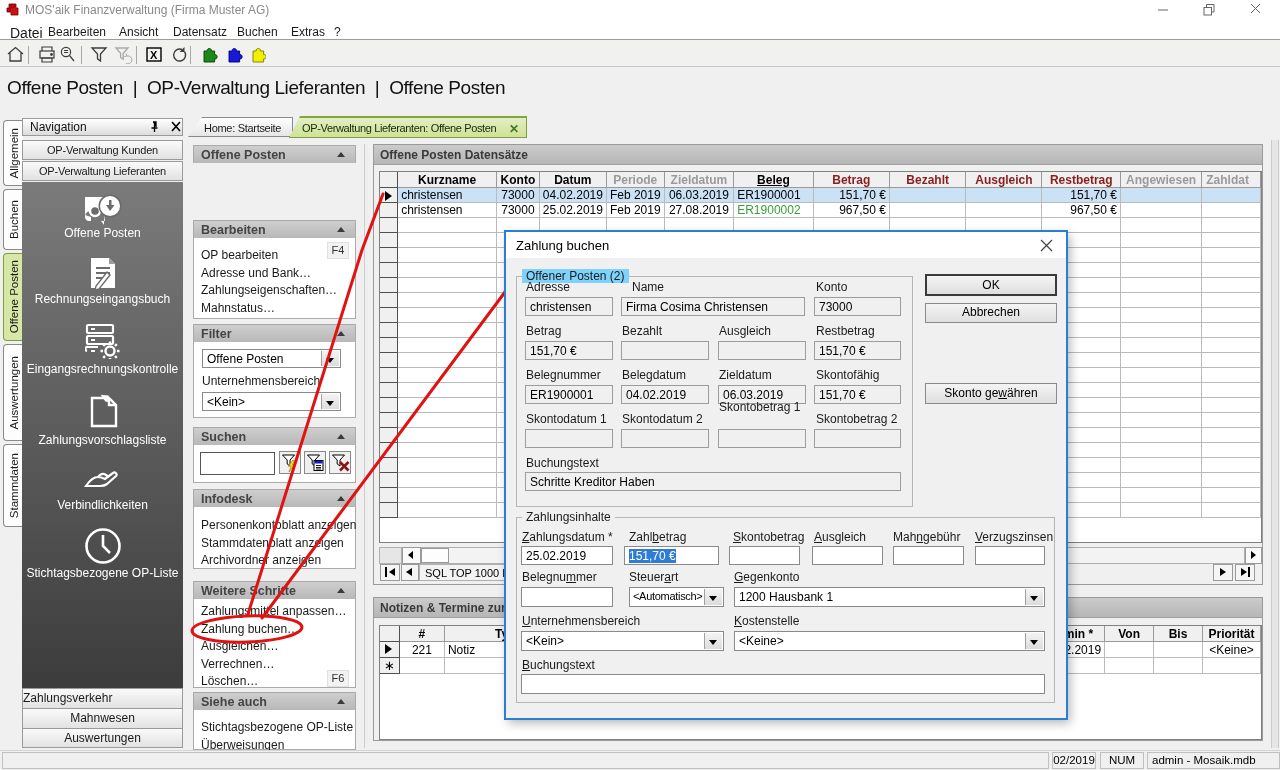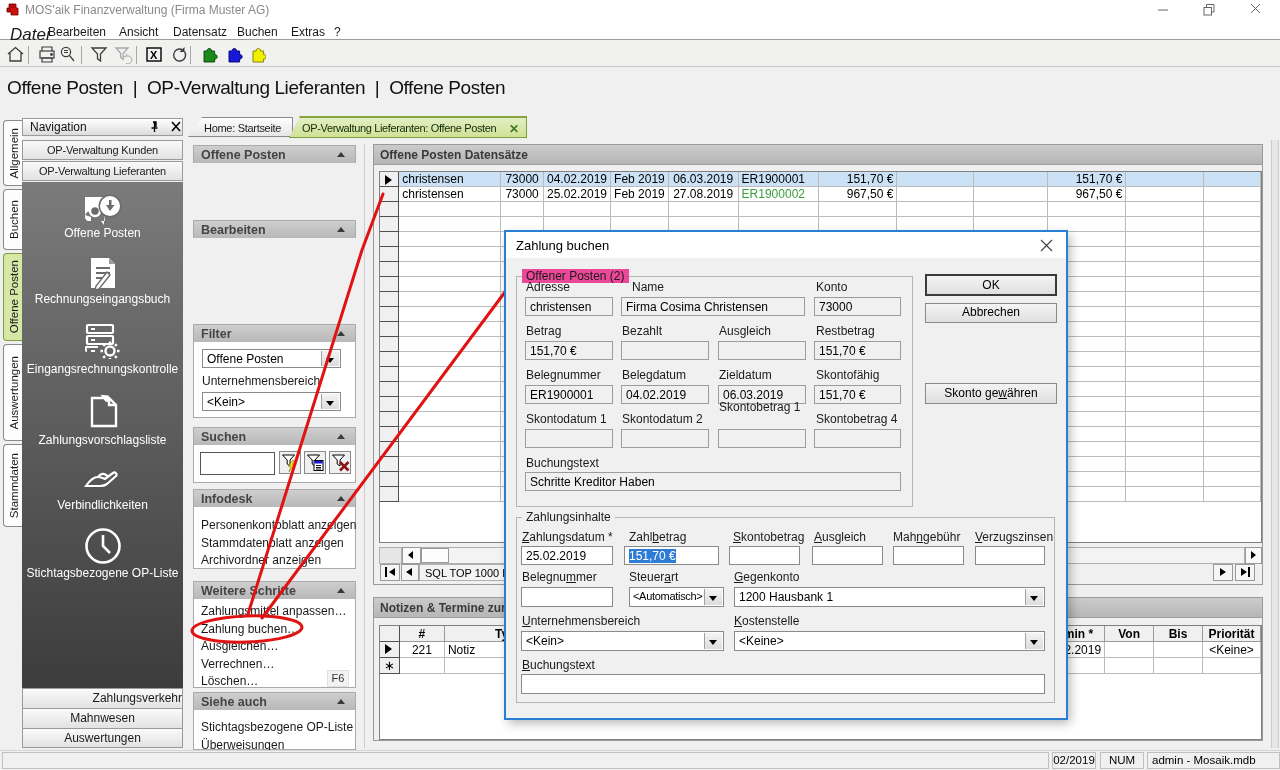--- a/index.html
+++ b/index.html
@@ -37,21 +37,21 @@
   </svg>
 <div class="abs" style="left:25px;top:3px;font-size:12px;color:#8a8a8a;">MOS'aik Finanzverwaltung (Firma Muster AG)</div>
 <svg class="abs" style="left:1155px;top:2px;" width="115" height="14" viewBox="0 0 115 14" fill="none" stroke="#666" stroke-width="1">
     <path d="M3 8h10"></path>
     <path d="M51.5 5.5v-3h7.5v7.5h-3" fill="none"></path>
     <rect x="49" y="5.5" width="7.5" height="7.5" fill="#fff"></rect>
     <path d="M96 2l9 9M105 2l-9 9"></path>
   </svg>
 
 <div class="abs" style="left:0;top:18px;width:1280px;height:22px;background:#fff;border-bottom:1px solid #9d9d9d;box-sizing:border-box;"></div>
-<div class="abs" style="left:10px;top:25px;font-size:17px;color:#1a1a1a;font-style:italic;">Datei</div>
+<div class="abs" style="left:10px;top:25px;font-size:14px;color:#1a1a1a;">Datei</div>
 <div class="abs" style="left:48px;top:25px;font-size:12px;color:#1a1a1a;">Bearbeiten</div>
 <div class="abs" style="left:119px;top:25px;font-size:12px;color:#1a1a1a;">Ansicht</div>
 <div class="abs" style="left:173px;top:25px;font-size:12px;color:#1a1a1a;">Datensatz</div>
 <div class="abs" style="left:237px;top:25px;font-size:12px;color:#1a1a1a;">Buchen</div>
 <div class="abs" style="left:291px;top:25px;font-size:12px;color:#1a1a1a;">Extras</div>
 <div class="abs" style="left:334px;top:25px;font-size:12px;color:#1a1a1a;">?</div>
 
 <div class="abs" style="left:0;top:40px;width:1280px;height:27px;background:#f1f1f0;border-bottom:1px solid #c6c6c6;box-sizing:border-box;"></div>
 <div id="toolbar-icons"></div>
 
@@ -117,21 +117,21 @@
     <g stroke="#000" stroke-width="1.3" fill="none">
       <path d="M4.5 1v6M1.5 7h6M4.5 7v4" transform="rotate(0 4 6)"></path>
       <path d="M3 1h3v5" fill="#000"></path>
       <path d="M22 1l8 9M30 1l-8 9" stroke-width="1.6"></path>
     </g>
   </svg>
 <div class="navbtn" style="top:140px;">OP-Verwaltung Kunden</div>
 <div class="navbtn" style="top:161px;">OP-Verwaltung Lieferanten</div>
 <div class="abs" style="left:22px;top:182px;width:161px;height:506px;background:linear-gradient(#7b7b7b,#3c3c3c);"></div>
 <div class="abs" style="left:22px;top:688px;width:161px;height:60px;">
-  <div style="height:20px;background:linear-gradient(#fafafa,#e2e2e2);border:1px solid #9a9a9a;border-bottom:none;box-sizing:border-box;text-align:right;font-size:12px;line-height:19px;color:#1a1a1a;">Zahlungsverkehr</div>
+  <div style="height:20px;background:linear-gradient(#fafafa,#e2e2e2);border:1px solid #9a9a9a;border-bottom:none;box-sizing:border-box;text-align:left;font-size:12px;line-height:19px;color:#1a1a1a;">Zahlungsverkehr</div>
   <div style="height:20px;background:linear-gradient(#fafafa,#e2e2e2);border:1px solid #9a9a9a;border-bottom:none;box-sizing:border-box;text-align:center;font-size:12px;line-height:19px;color:#1a1a1a;">Mahnwesen</div>
   <div style="height:20px;background:linear-gradient(#fafafa,#e2e2e2);border:1px solid #9a9a9a;box-sizing:border-box;text-align:center;font-size:12px;line-height:19px;color:#1a1a1a;">Auswertungen</div>
 </div>
 
 <svg class="abs" style="left:83px;top:193px;" width="40" height="32" viewBox="0 0 40 32">
  <path d="M2 4h20v20c0-4-3-6-6-6h-8c-3 0-6 2-6 6z" fill="#fff"></path>
  <path d="M2 22v2c0 2 1.5 4 4 4h2v-4M22 22v6h-4l3 4v-4" fill="#fff"></path>
  <circle cx="12" cy="18" r="5" fill="#6b6b6b" stroke="#fff" stroke-width="2.5"></circle>
  <circle cx="27" cy="13" r="11.5" fill="#6b6b6b"></circle>
     <circle cx="27" cy="13" r="10" fill="#fff"></circle>
@@ -175,20 +175,26 @@
  <circle cx="19" cy="19" r="16.5" fill="none" stroke="#fff" stroke-width="2.6"></circle>
  <path d="M19 8v11l7 7" fill="none" stroke="#fff" stroke-width="2.6"></path>
 </svg>
 <div class="darkitem" style="top:566px;">Stichtagsbezogene OP-Liste</div>
 
 <div class="sect" style="top:145px;">
  <div class="sect-h">Offene Posten<span class="arr"></span></div>
 </div>
 <div class="sect" style="top:220px;">
  <div class="sect-h">Bearbeiten<span class="arr"></span></div>
+ <div class="sect-b" style="height:81px;padding-top:9px;">
+  <div class="it">OP bearbeiten<span class="fkey" style="top:4px;">F4</span></div>
+  <div class="it">Adresse und Bank…</div>
+  <div class="it">Zahlungseigenschaften…</div>
+  <div class="it">Mahnstatus…</div>
+ </div>
 </div>
 <div class="sect" style="top:324px;">
  <div class="sect-h">Filter<span class="arr"></span></div>
  <div class="sect-b" style="height:76px;padding:0;">
   <div class="dlg-inw combo" style="left:8px;top:7px;width:139px;height:19px;">Offene Posten<span class="cbtn"></span></div>
   <div class="abs" style="left:8px;top:32px;font-size:12px;">Unternehmensbereich</div>
   <div class="dlg-inw combo" style="left:8px;top:50px;width:139px;height:19px;">&lt;Kein&gt;<span class="cbtn"></span></div>
  </div>
 </div>
 <div class="sect" style="top:427px;">
@@ -259,20 +265,35 @@
         <col style="width:81px;">
         <col style="width:80px;">
         <col style="width:81px;">
         <col style="width:78px;">
         <col style="width:80px;">
         <col style="width:82px;">
         <col style="width:60px;">
       </colgroup>
       <tbody>
         <tr>
+          <th style=""></th>
+          <th style="">Kurzname</th>
+          <th style="">Konto</th>
+          <th style="">Datum</th>
+          <th style="color:#9a9a9a;">Periode</th>
+          <th style="color:#9a9a9a;">Zieldatum</th>
+          <th style="text-decoration:underline;">Beleg</th>
+          <th style="color:#8b1c1c;">Betrag</th>
+          <th style="color:#8b1c1c;">Bezahlt</th>
+          <th style="color:#8b1c1c;">Ausgleich</th>
+          <th style="color:#8b1c1c;">Restbetrag</th>
+          <th style="color:#9a9a9a;">Angewiesen</th>
+          <th style="color:#9a9a9a;text-align:left;padding-left:4px;">Zahldat</th>
+        </tr>
+        <tr>
           <td style="text-align:center;background:#f0f0f0;position:relative;">
             <div class="selarr"></div>
           </td>
           <td style="background:#cbe2f6;">christensen</td>
           <td style="text-align:center;background:#cbe2f6;">73000</td>
           <td style="text-align:center;background:#cbe2f6;">04.02.2019</td>
           <td style="text-align:center;background:#cbe2f6;">Feb 2019</td>
           <td style="text-align:center;background:#cbe2f6;">06.03.2019</td>
           <td style="background:#cbe2f6;">ER1900001</td>
           <td style="text-align:right;background:#cbe2f6;">151,70 €</td>
@@ -692,21 +713,21 @@
  <ellipse cx="247" cy="629" rx="55" ry="13" fill="none" stroke="#e01212" stroke-width="3" transform="rotate(-2 247 629)"></ellipse>
 </svg>
 
 <div class="abs" style="left:505px;top:231px;width:562px;height:488px;background:#f0f0f0;border:1px solid #2a7fd4;outline:1px solid #2a7fd4;box-sizing:border-box;box-shadow:3px 4px 10px rgba(0,0,0,0.3);"></div>
 <div class="abs" style="left:506px;top:232px;width:560px;height:26px;background:#fff;"></div>
 <div class="abs" style="left:516px;top:238px;font-size:13px;color:#000;">Zahlung buchen</div>
 <svg class="abs" style="left:1040px;top:239px;" width="13" height="13" viewBox="0 0 13 13">
     <path d="M1 1l11 11M12 1L1 12" stroke="#444" stroke-width="1.2"></path>
   </svg>
 <div class="abs" style="left:516px;top:276px;width:397px;height:231px;border:1px solid #b5b5b5;box-sizing:border-box;"></div>
-<div class="abs" style="left:522px;top:269px;background:#ec4899;padding:0 4px;font-size:12px;color:#1a1a1a;">Offener Posten (2)</div>
+<div class="abs" style="left:522px;top:269px;background:#7dd3fc;padding:0 4px;font-size:12px;color:#1a1a1a;">Offener Posten (2)</div>
 <div class="dlg-lbl" style="left:526px;top:280px;">Adresse</div>
 <div class="dlg-lbl" style="left:632px;top:280px;">Name</div>
 <div class="dlg-lbl" style="left:816px;top:280px;">Konto</div>
 <div class="dlg-in" style="left:525px;top:297px;width:88px;height:19px;">christensen</div>
 <div class="dlg-in" style="left:621px;top:297px;width:184px;height:19px;">Firma Cosima Christensen</div>
 <div class="dlg-in" style="left:814px;top:297px;width:87px;height:19px;">73000</div>
 <div class="dlg-lbl" style="left:526px;top:324px;">Betrag</div>
 <div class="dlg-lbl" style="left:622px;top:324px;">Bezahlt</div>
 <div class="dlg-lbl" style="left:719px;top:324px;">Ausgleich</div>
 <div class="dlg-lbl" style="left:816px;top:324px;">Restbetrag</div>
@@ -718,21 +739,21 @@
 <div class="dlg-lbl" style="left:622px;top:368px;">Belegdatum</div>
 <div class="dlg-lbl" style="left:719px;top:368px;">Zieldatum</div>
 <div class="dlg-lbl" style="left:816px;top:368px;">Skontofähig</div>
 <div class="dlg-in" style="left:525px;top:385px;width:88px;height:19px;">ER1900001</div>
 <div class="dlg-in" style="left:621px;top:385px;width:88px;height:19px;">04.02.2019</div>
 <div class="dlg-in" style="left:718px;top:385px;width:88px;height:19px;">06.03.2019</div>
 <div class="dlg-in" style="left:814px;top:385px;width:87px;height:19px;">151,70 €</div>
 <div class="dlg-lbl" style="left:526px;top:412px;">Skontodatum 1</div>
 <div class="dlg-lbl" style="left:622px;top:412px;">Skontodatum 2</div>
 <div class="dlg-lbl" style="left:719px;top:400px;">Skontobetrag 1</div>
-<div class="dlg-lbl" style="left:816px;top:412px;">Skontobetrag 4</div>
+<div class="dlg-lbl" style="left:816px;top:412px;">Skontobetrag 2</div>
 <div class="dlg-in" style="left:525px;top:429px;width:88px;height:19px;"></div>
 <div class="dlg-in" style="left:621px;top:429px;width:88px;height:19px;"></div>
 <div class="dlg-in" style="left:718px;top:429px;width:88px;height:19px;"></div>
 <div class="dlg-in" style="left:814px;top:429px;width:87px;height:19px;"></div>
 <div class="dlg-lbl" style="left:526px;top:456px;">Buchungstext</div>
 <div class="dlg-in" style="left:525px;top:472px;width:376px;height:19px;">Schritte Kreditor Haben</div>
 <div class="btn" style="left:925px;top:274px;width:132px;height:22px;border:2px solid #3a3a3a;line-height:18px;">OK</div>
 <div class="btn" style="left:925px;top:303px;width:132px;height:20px;line-height:17px;">Abbrechen</div>
 <div class="btn" style="left:925px;top:383px;width:132px;height:21px;line-height:18px;">Skonto ge<u>w</u>ähren</div>
 <div class="abs" style="left:516px;top:517px;width:539px;height:186px;border:1px solid #b5b5b5;box-sizing:border-box;"></div>

